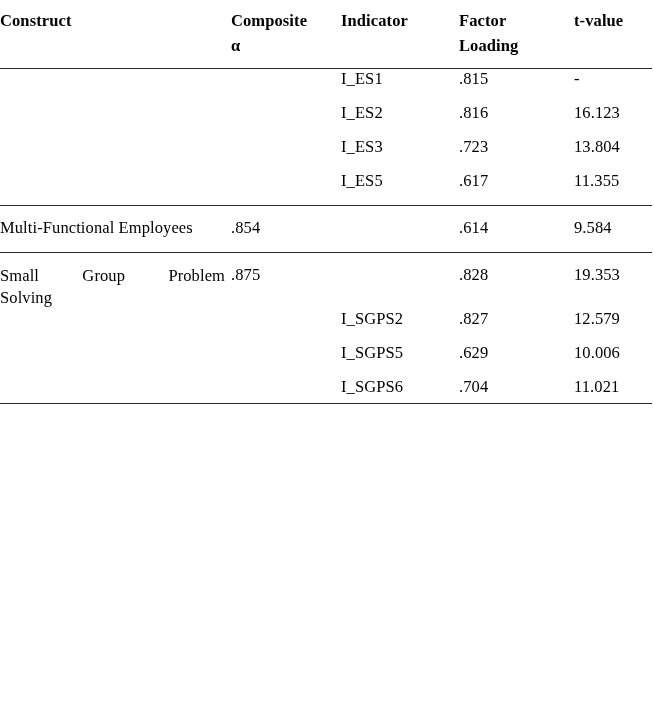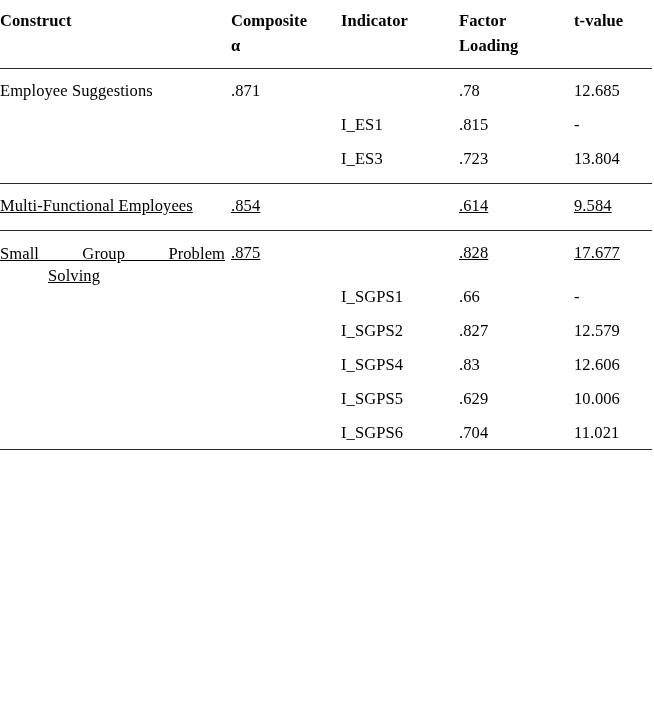--- a/index.html
+++ b/index.html
@@ -59,42 +59,40 @@
 
   
   tr.block-start td {
     padding-top: 12px;
     height: 34px;
   }
 
   
   tr.rule-above > td {
     border-top: 1.3px solid #2b2b2b;
-    text-decoration: underline;
   }
 
   
   tr.table-end > td {
     border-bottom: 1.3px solid #2b2b2b;
     height: 26px;
   }
 
   
   .justified {
     display: block;
     text-align: justify;
     text-align-last: justify;
     width: 225px;
     line-height: 22px;
   }
   .justified .lastline {
     display: block;
     text-align: left;
     text-align-last: left;
-    margin-left: 48px;
   }
 
   .alpha-cell, .loading-cell, .tvalue-cell, .indicator-cell {
     white-space: nowrap;
   }
 </style>
 </head>
 <body>
 
 <div id="table-root">
@@ -124,83 +122,76 @@
           <span>Loading</span>
         </th>
         <th>
           <span>t-value</span>
         </th>
       </tr>
     </thead>
 
     <tbody>
 
-      <tr class="block-start">
-        <td class="construct-cell">Employee Suggestions</td>
-        <td class="alpha-cell">.871</td>
-        <td class="indicator-cell"></td>
-        <td class="loading-cell">.78</td>
-        <td class="tvalue-cell">12.685</td>
-      </tr>
       <tr>
         <td class="construct-cell"></td>
         <td class="alpha-cell"></td>
         <td class="indicator-cell">I_ES1</td>
         <td class="loading-cell">.815</td>
         <td class="tvalue-cell">-</td>
       </tr>
       <tr>
         <td class="construct-cell"></td>
         <td class="alpha-cell"></td>
+        <td class="indicator-cell">I_ES2</td>
+        <td class="loading-cell">.816</td>
+        <td class="tvalue-cell">16.123</td>
+      </tr>
+      <tr>
+        <td class="construct-cell"></td>
+        <td class="alpha-cell"></td>
         <td class="indicator-cell">I_ES3</td>
         <td class="loading-cell">.723</td>
         <td class="tvalue-cell">13.804</td>
+      </tr>
+      <tr>
+        <td class="construct-cell"></td>
+        <td class="alpha-cell"></td>
+        <td class="indicator-cell">I_ES5</td>
+        <td class="loading-cell">.617</td>
+        <td class="tvalue-cell">11.355</td>
       </tr>
 
       <tr class="block-start rule-above">
         <td class="construct-cell">Multi-Functional Employees</td>
         <td class="alpha-cell">.854</td>
         <td class="indicator-cell"></td>
         <td class="loading-cell">.614</td>
         <td class="tvalue-cell">9.584</td>
       </tr>
 
       <tr class="block-start rule-above">
         <td class="construct-cell">
           <span class="justified"><span>Small Group Problem</span><span class="lastline">Solving</span></span>
         </td>
         <td class="alpha-cell">.875</td>
         <td class="indicator-cell"></td>
         <td class="loading-cell">.828</td>
-        <td class="tvalue-cell">17.677</td>
-      </tr>
-      <tr>
-        <td class="construct-cell"></td>
-        <td class="alpha-cell"></td>
-        <td class="indicator-cell">I_SGPS1</td>
-        <td class="loading-cell">.66</td>
-        <td class="tvalue-cell">-</td>
+        <td class="tvalue-cell">19.353</td>
       </tr>
       <tr>
         <td class="construct-cell"></td>
         <td class="alpha-cell"></td>
         <td class="indicator-cell">I_SGPS2</td>
         <td class="loading-cell">.827</td>
         <td class="tvalue-cell">12.579</td>
       </tr>
       <tr>
         <td class="construct-cell"></td>
         <td class="alpha-cell"></td>
-        <td class="indicator-cell">I_SGPS4</td>
-        <td class="loading-cell">.83</td>
-        <td class="tvalue-cell">12.606</td>
-      </tr>
-      <tr>
-        <td class="construct-cell"></td>
-        <td class="alpha-cell"></td>
         <td class="indicator-cell">I_SGPS5</td>
         <td class="loading-cell">.629</td>
         <td class="tvalue-cell">10.006</td>
       </tr>
       <tr class="table-end">
         <td class="construct-cell"></td>
         <td class="alpha-cell"></td>
         <td class="indicator-cell">I_SGPS6</td>
         <td class="loading-cell">.704</td>
         <td class="tvalue-cell">11.021</td>

